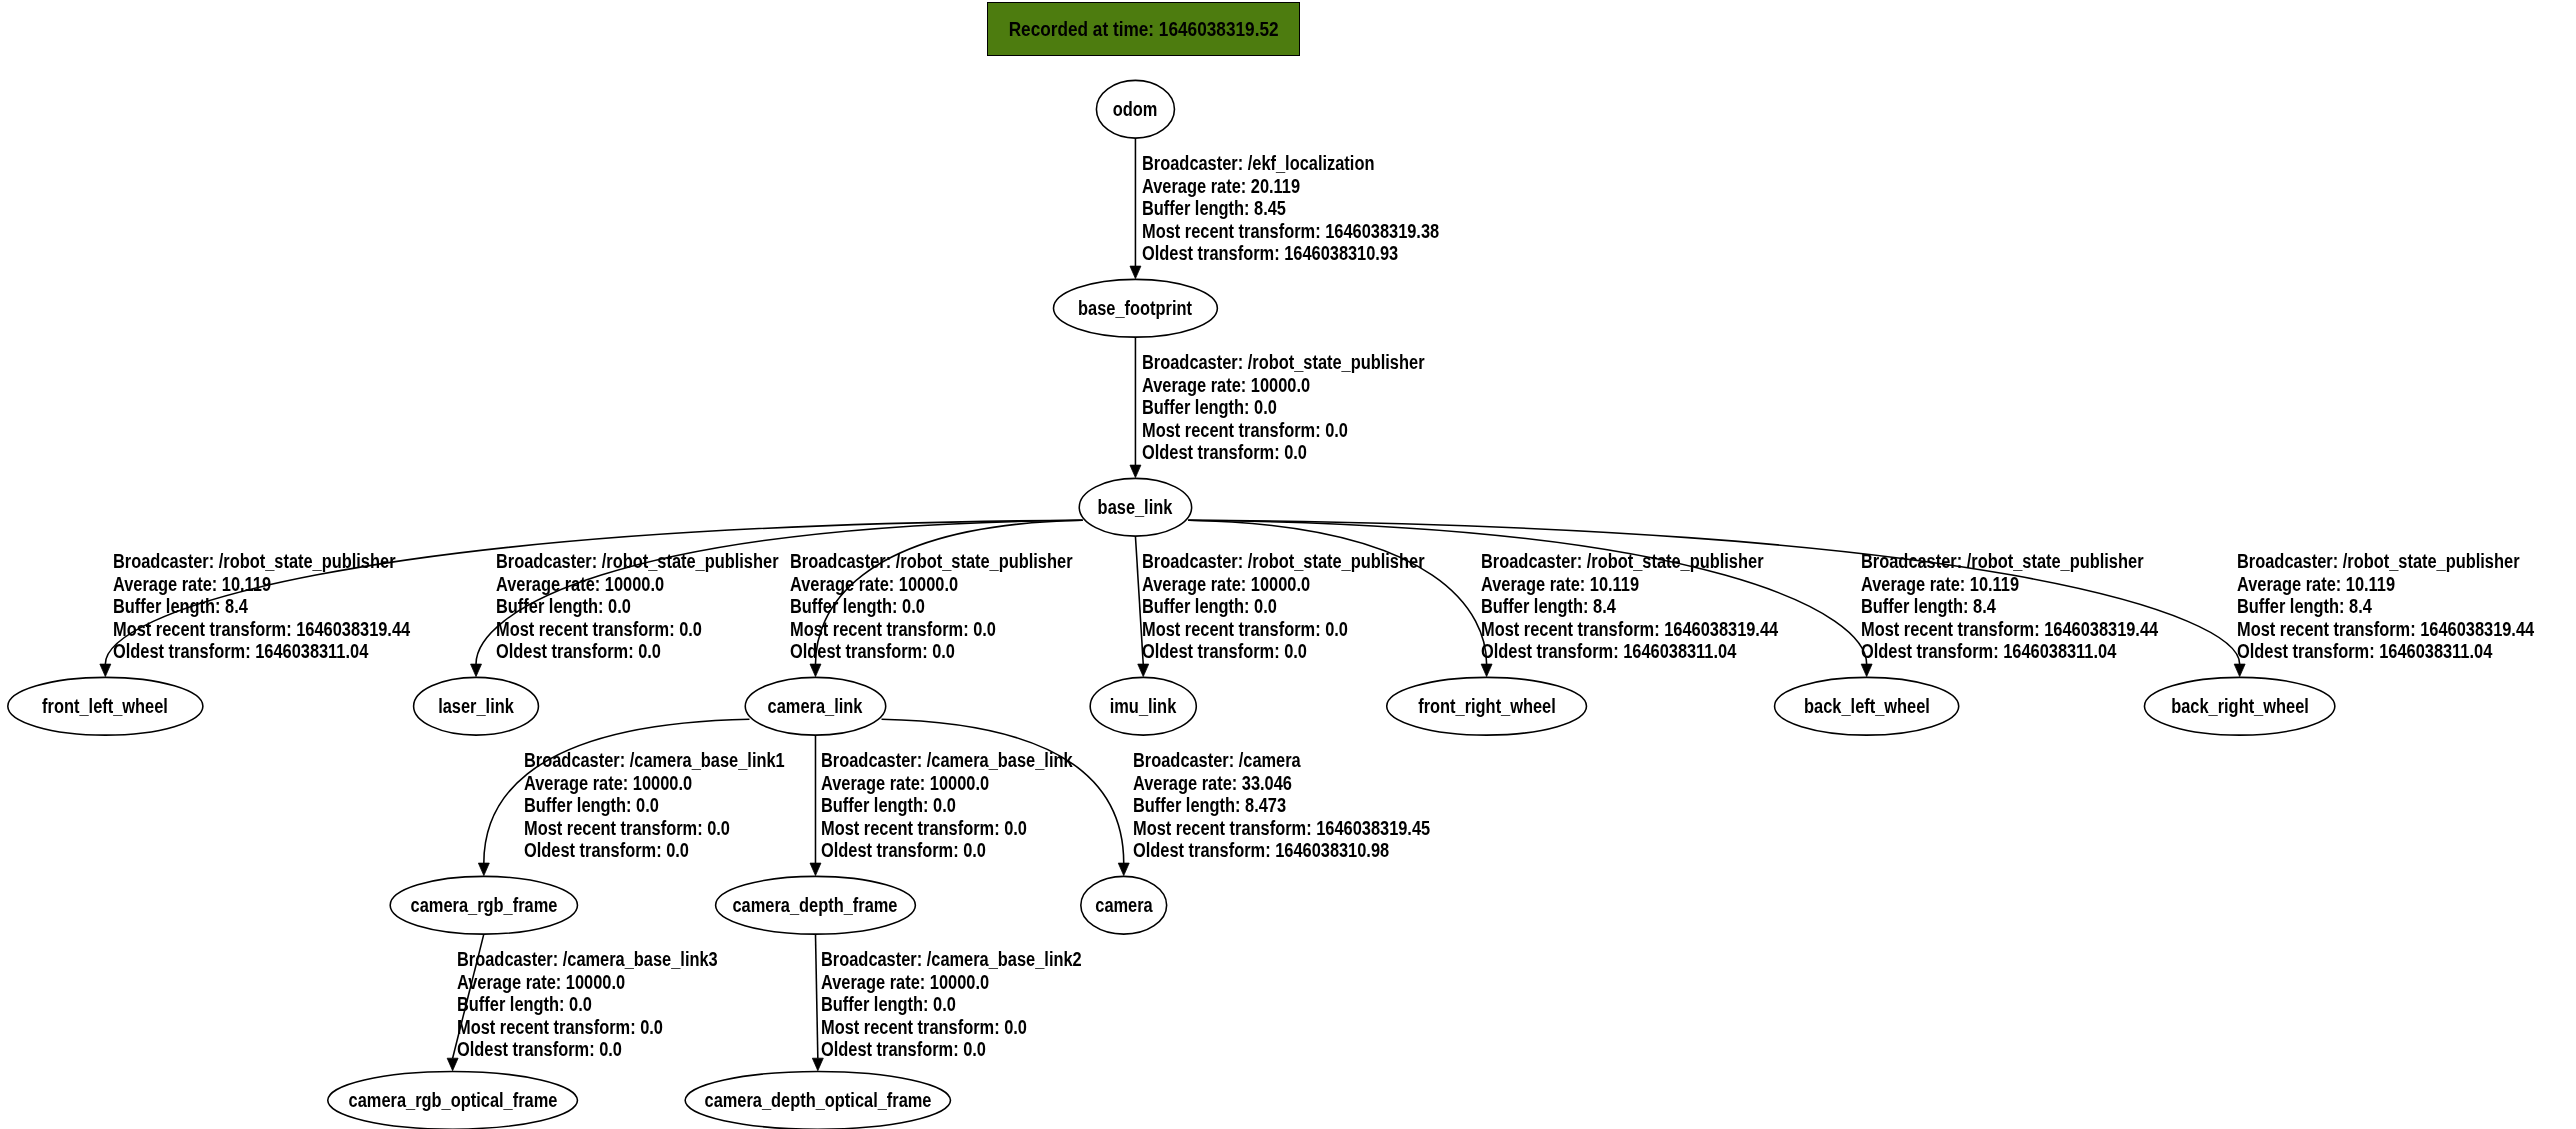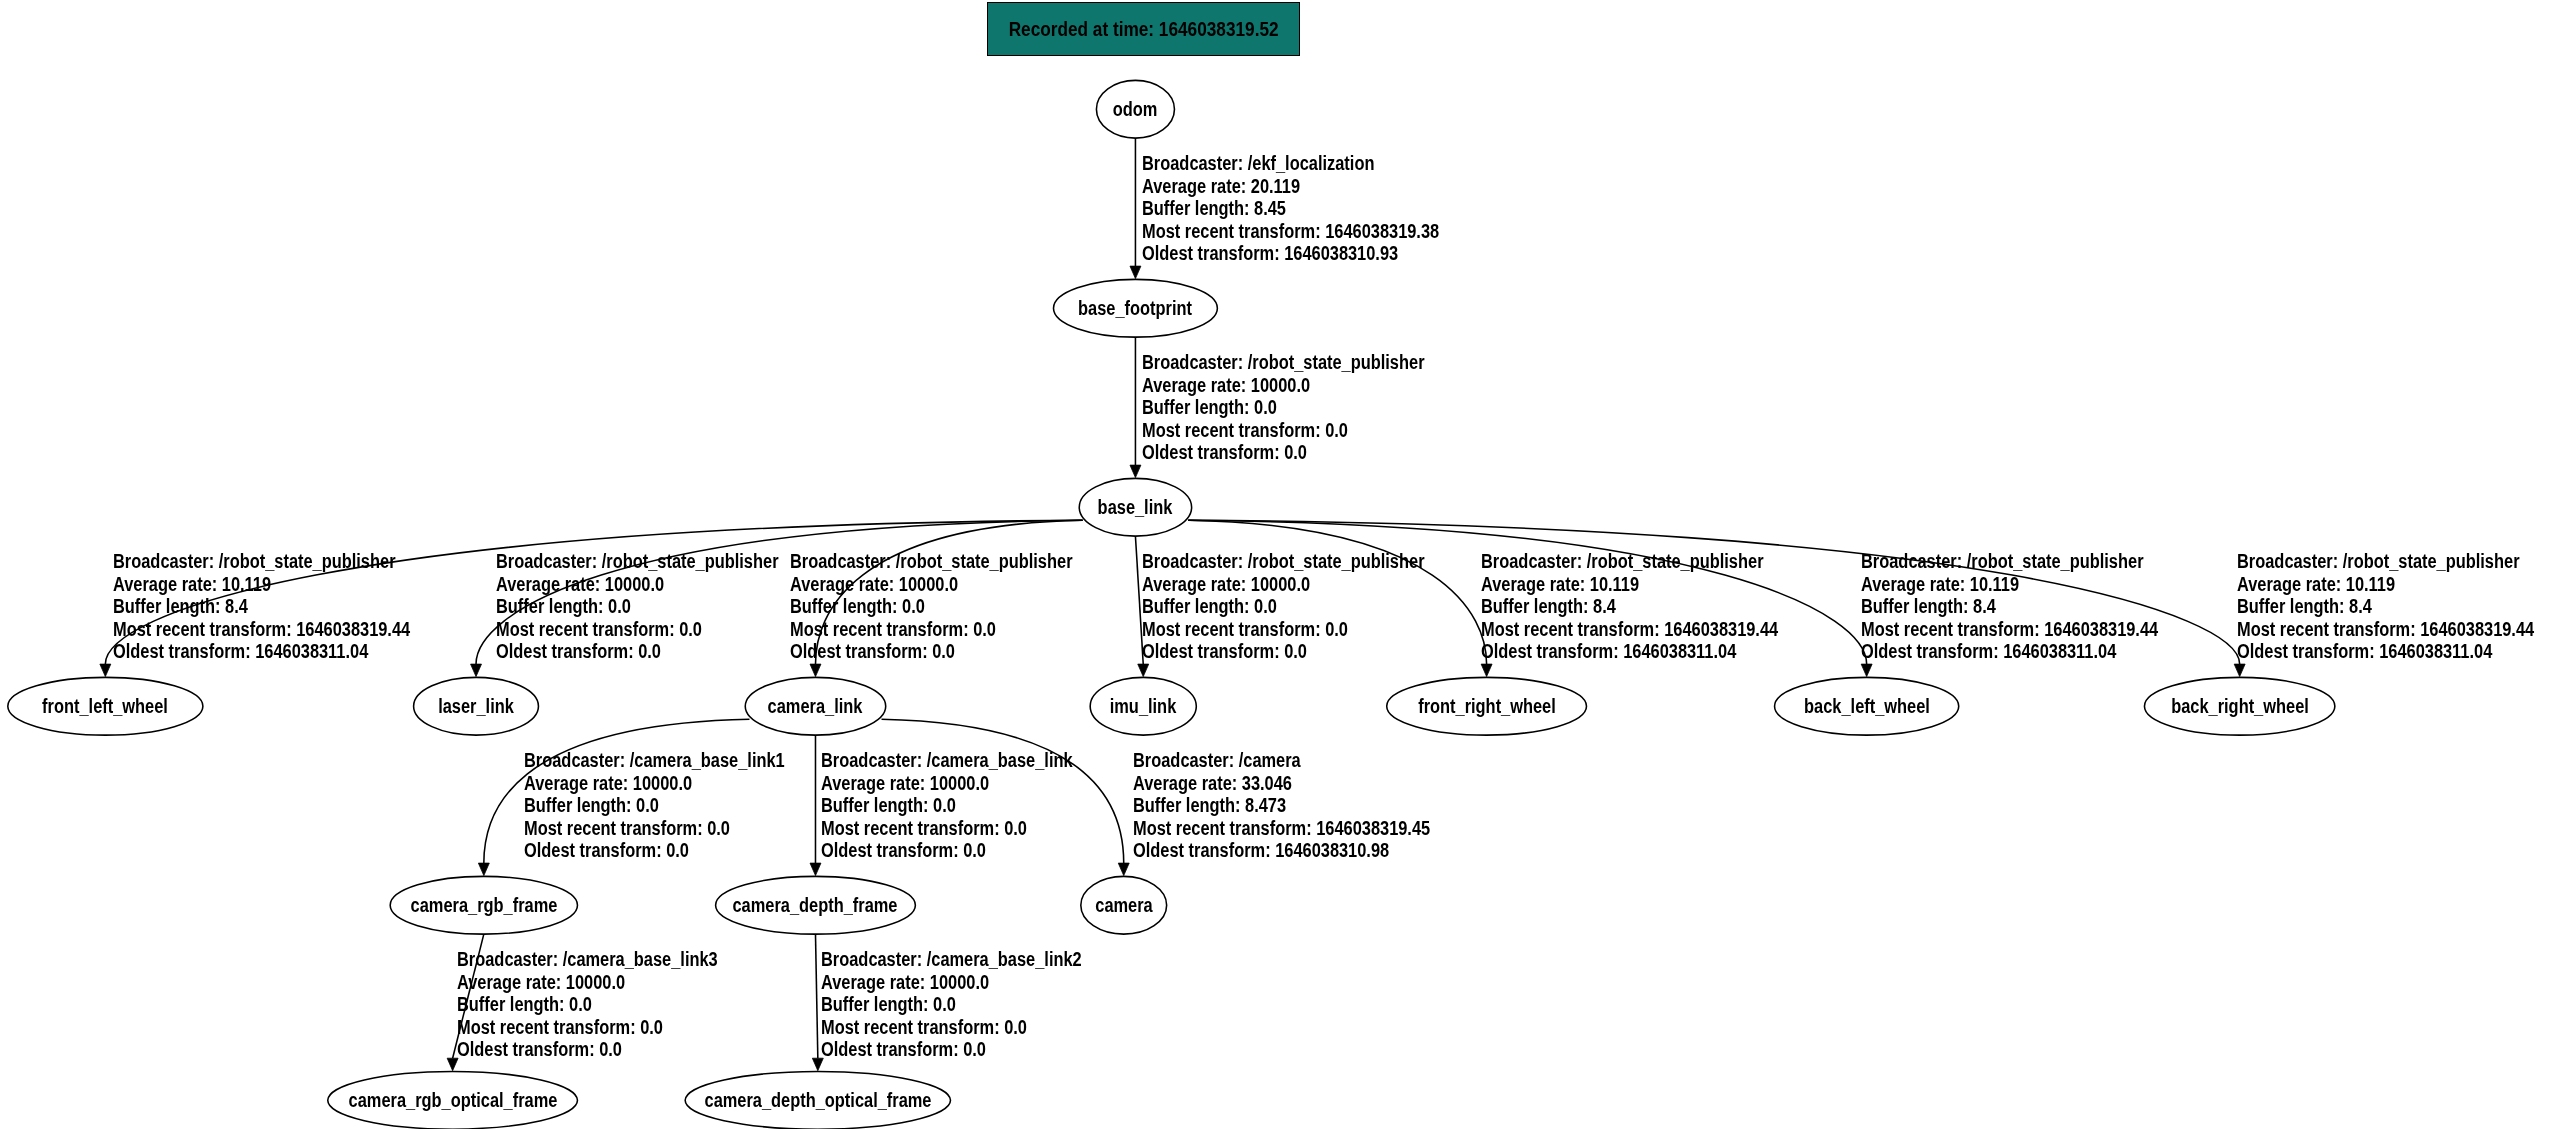--- a/index.html
+++ b/index.html
@@ -22,21 +22,21 @@
   }
   .edge-label{
     position:absolute;
     font-weight:bold;font-size:20px;line-height:22.6px;color:#000;
     white-space:nowrap;
     transform:scaleX(0.82);
     transform-origin:left top;
   }
   #title-box{
     position:absolute;left:987px;top:1.6px;width:311px;height:52px;
-    border:1.6px solid #000;background:#0f766e;
+    border:1.6px solid #000;background:#4d7c0f;
     display:flex;align-items:center;justify-content:center;
   }
   #title-box span{
     font-weight:bold;font-size:21px;color:#000;white-space:nowrap;
     transform:scaleX(0.82);
   }
 </style>
 </head>
 <body>
 

